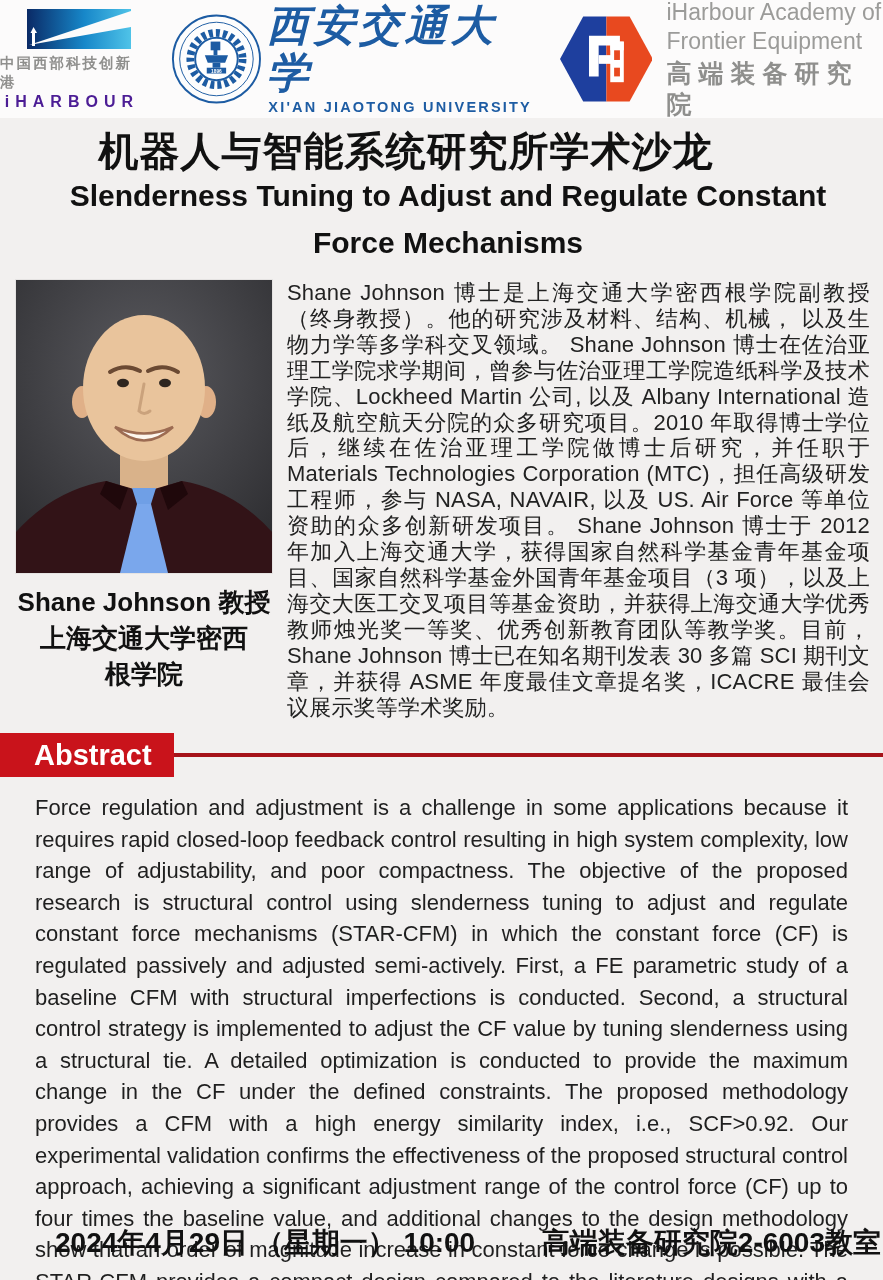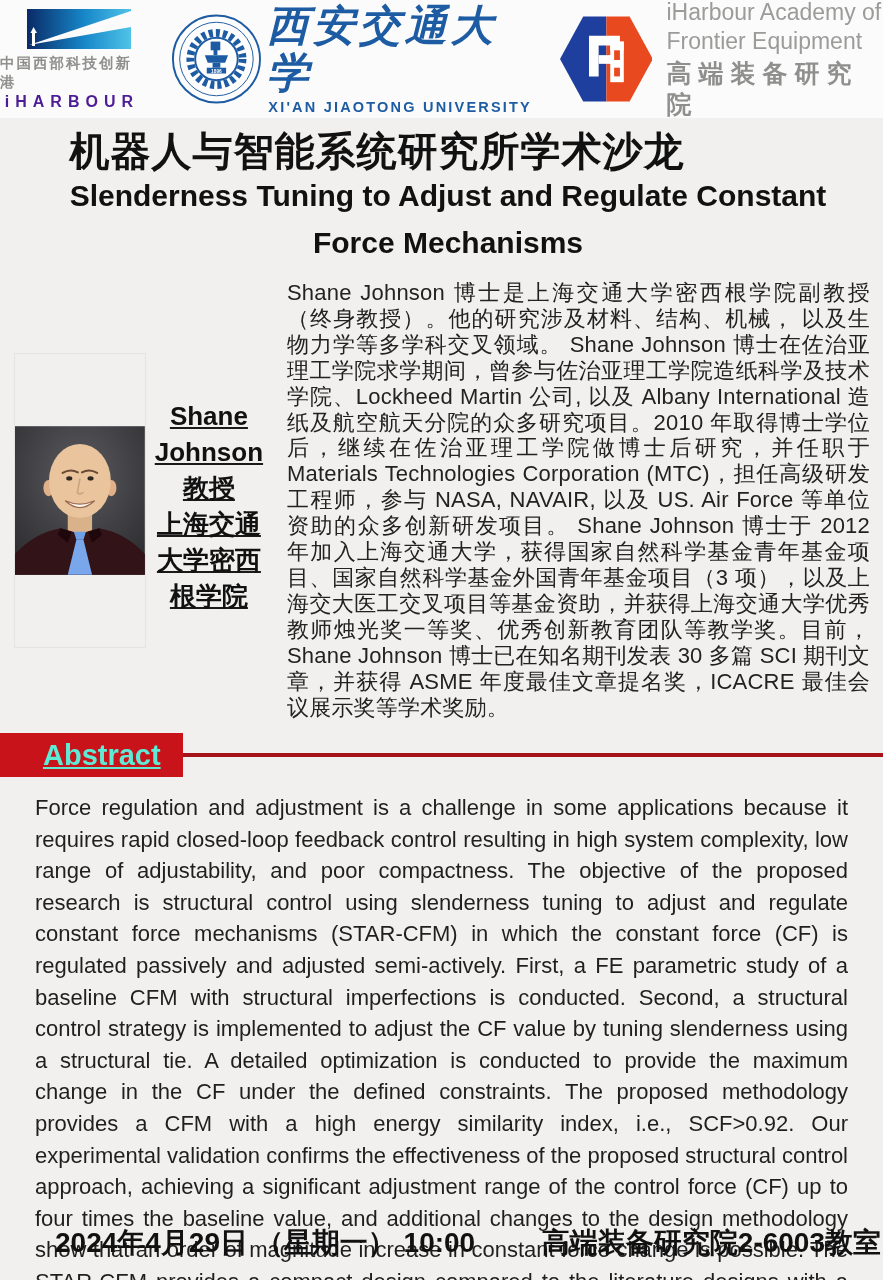--- a/index.html
+++ b/index.html
@@ -24,40 +24,40 @@
     font-style:italic;font-weight:bold;letter-spacing:4px;line-height:1.1;
   }
   .xjtu-en{font-size:14.5px;color:#1d5ca3;font-weight:bold;letter-spacing:2.2px;margin-top:3px;}
   .academy{gap:14px;}
   .academy-text{display:flex;flex-direction:column;line-height:1.25;}
   .ac-en{font-size:23px;color:#9b9b99;}
   .ac-zh{font-size:25px;color:#8f8f8d;font-weight:bold;letter-spacing:7px;margin-top:2px;}
   
   .title-zh{
     position:absolute;top:124px;left:0;width:754px;margin:0;text-align:center;
-    font-size:40px;font-weight:bold;color:#111;letter-spacing:1px;
+    font-size:40px;font-weight:bold;color:#111;letter-spacing:1px;padding-left:29px;
   }
   .title-en{
     position:absolute;top:172px;left:38px;width:820px;margin:0;text-align:center;
     font-size:30px;line-height:47px;font-weight:bold;color:#111;
   }
   
   .main{position:absolute;top:280px;left:15px;width:855px;display:flex;gap:14px;}
-  .left-col{width:258px;flex:0 0 258px;display:flex;flex-direction:row;align-items:center;text-decoration:underline;}
+  .left-col{width:258px;flex:0 0 258px;display:flex;flex-direction:column;align-items:center;}
   .portrait{width:256px;height:293px;display:block;box-shadow:0 0 0 1px #e5e3e2;}
   .caption{margin-top:11px;text-align:center;font-weight:bold;font-size:26px;line-height:36px;color:#111;}
   .bio{
     flex:1;margin:0;font-size:22px;line-height:25.9px;color:#222;
     text-align:justify;letter-spacing:0.2px;
   }
   
   .abstract-band{position:absolute;top:733px;left:0;width:883px;height:44px;display:flex;align-items:center;}
   .abstract-box{
-    width:140px;height:44px;background:#c9131b;color:#5eead4;
-    font-size:29px;font-weight:600;line-height:44px;padding-left:43px;flex:0 0 auto;text-decoration:underline;
+    width:140px;height:44px;background:#c9131b;color:#ffffff;
+    font-size:29px;font-weight:600;line-height:44px;padding-left:34px;flex:0 0 auto;
   }
   .abstract-rule{flex:1;height:4px;background:#a6131a;}
   .abstract-body{
     position:absolute;top:792px;left:35px;width:813px;margin:0;
     font-size:22px;line-height:31.6px;color:#1f1f1f;text-align:justify;
   }
   
   .footer{
     position:absolute;top:1224px;left:35px;width:826px;
     display:flex;justify-content:space-between;align-items:baseline;

